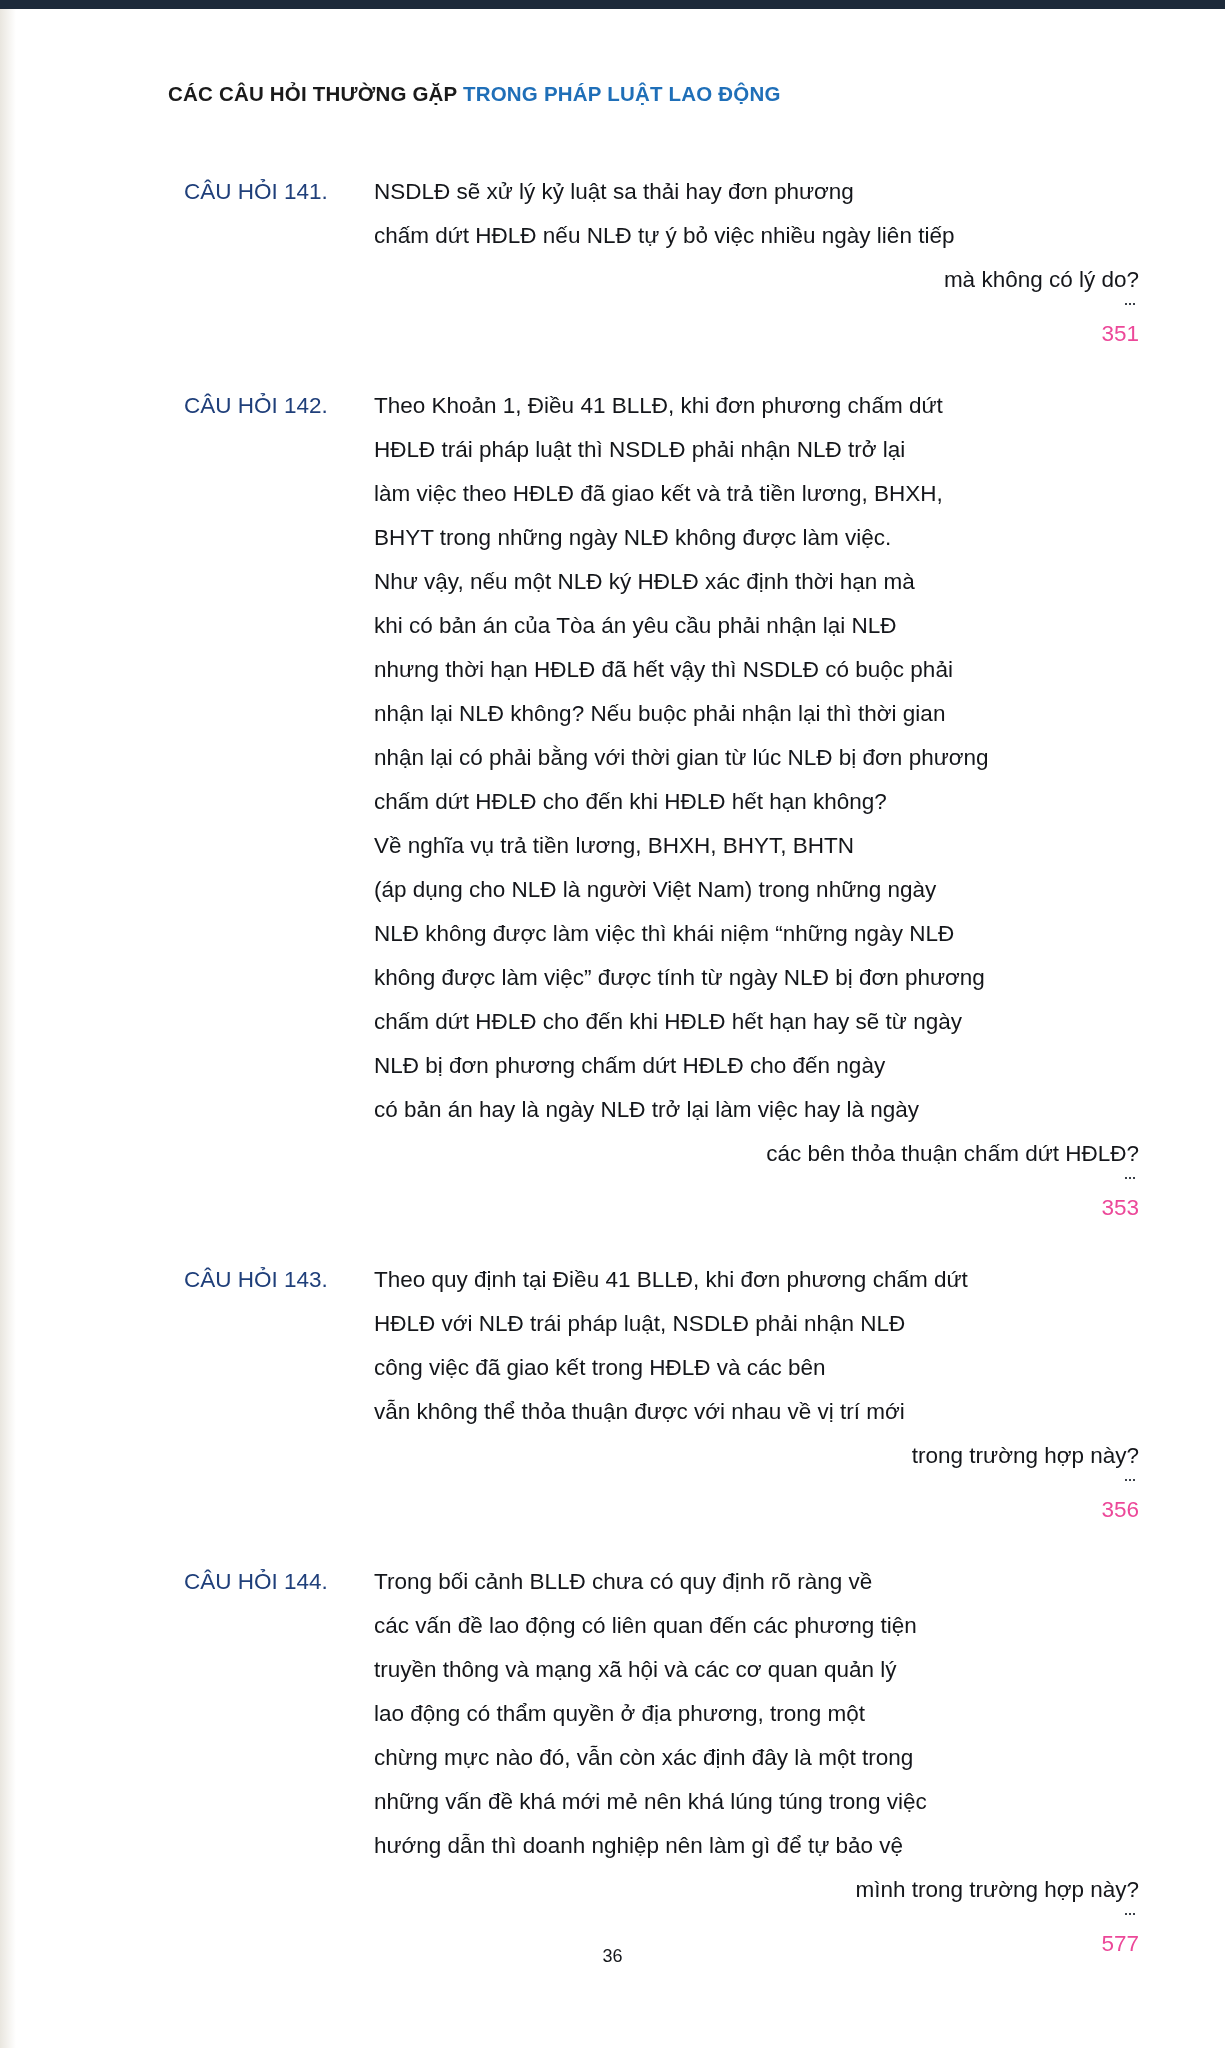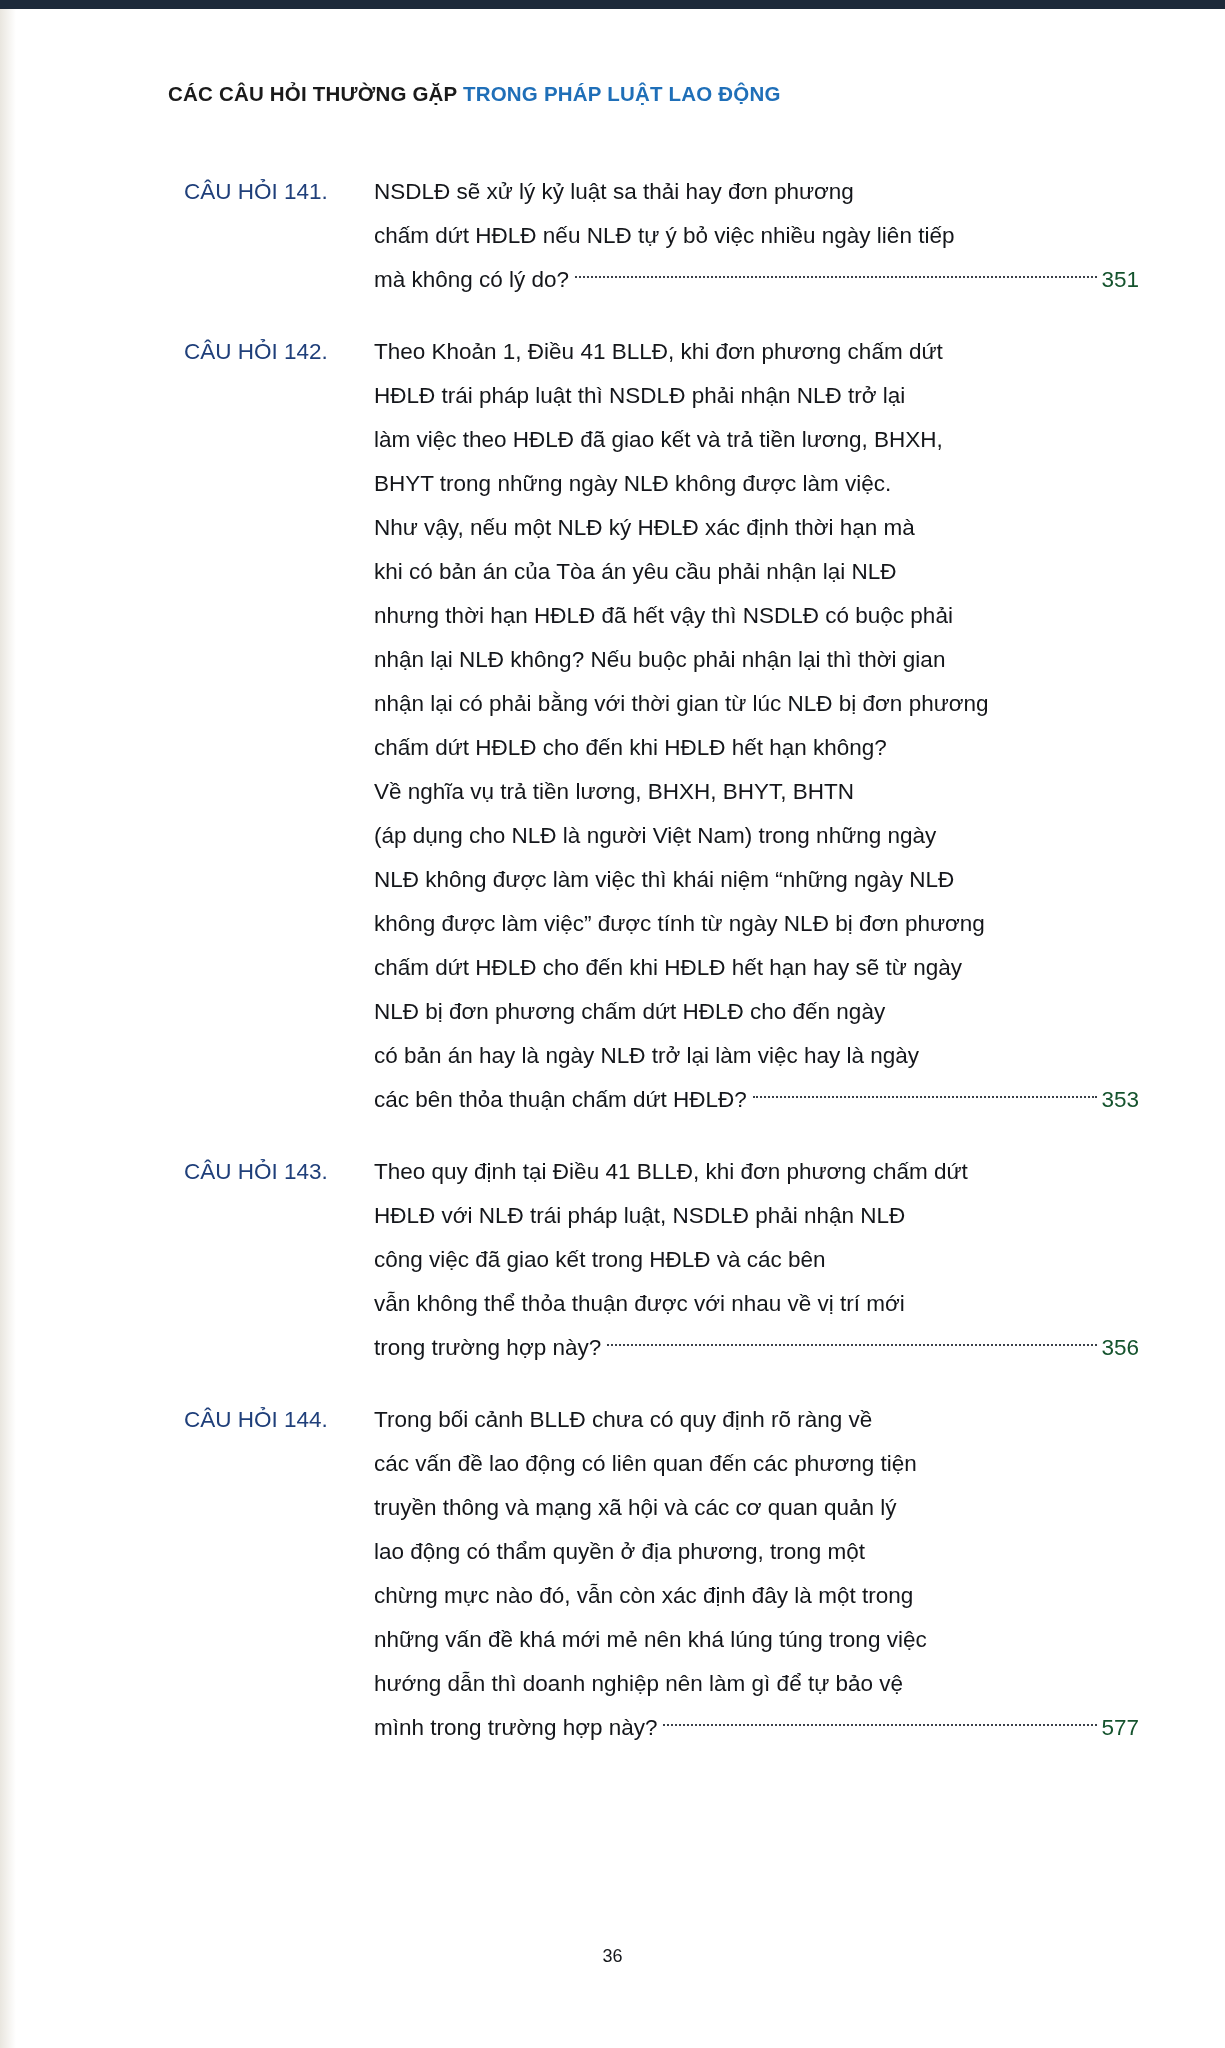--- a/index.html
+++ b/index.html
@@ -92,35 +92,36 @@
   .line {
     position: relative;
     font-size: 22.5px;
     line-height: 44px;
     color: #14161a;
     white-space: nowrap;
   }
   
   .line.with-page {
     display: flex;
-    align-items: center;
+    align-items: flex-end;
     width: 765px;
+    flex-direction: column;
   }
   .line.with-page .txt {
     white-space: nowrap;
   }
   .line.with-page .leader {
     flex: 1 1 auto;
     border-bottom: 2.5px dotted #3a3f47;
     margin: 0 4px 7px 6px;
     height: 1px;
     min-width: 10px;
   }
   .line.with-page .pageno {
-    color: #14532d;
+    color: #ec4899;
     font-size: 22.5px;
     white-space: nowrap;
   }
 
   
   .folio {
     position: absolute;
     left: 0;
     top: 1946px;
     width: 1225px;

